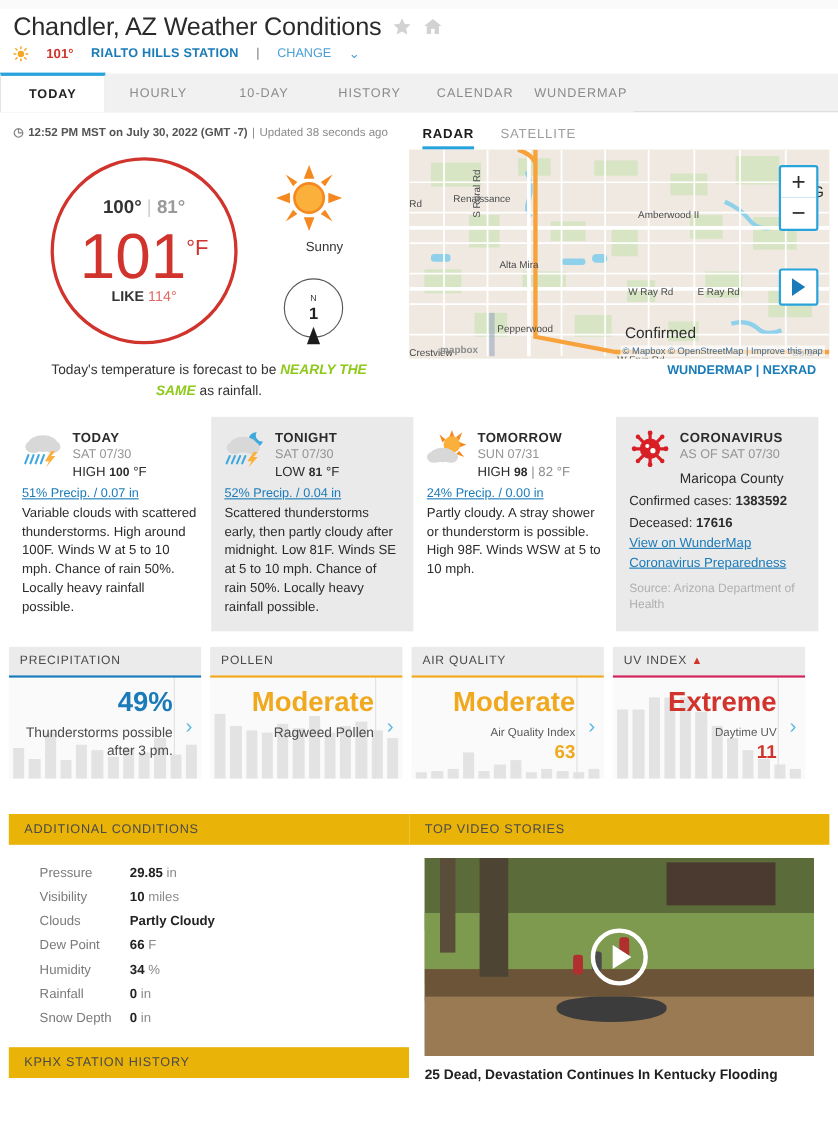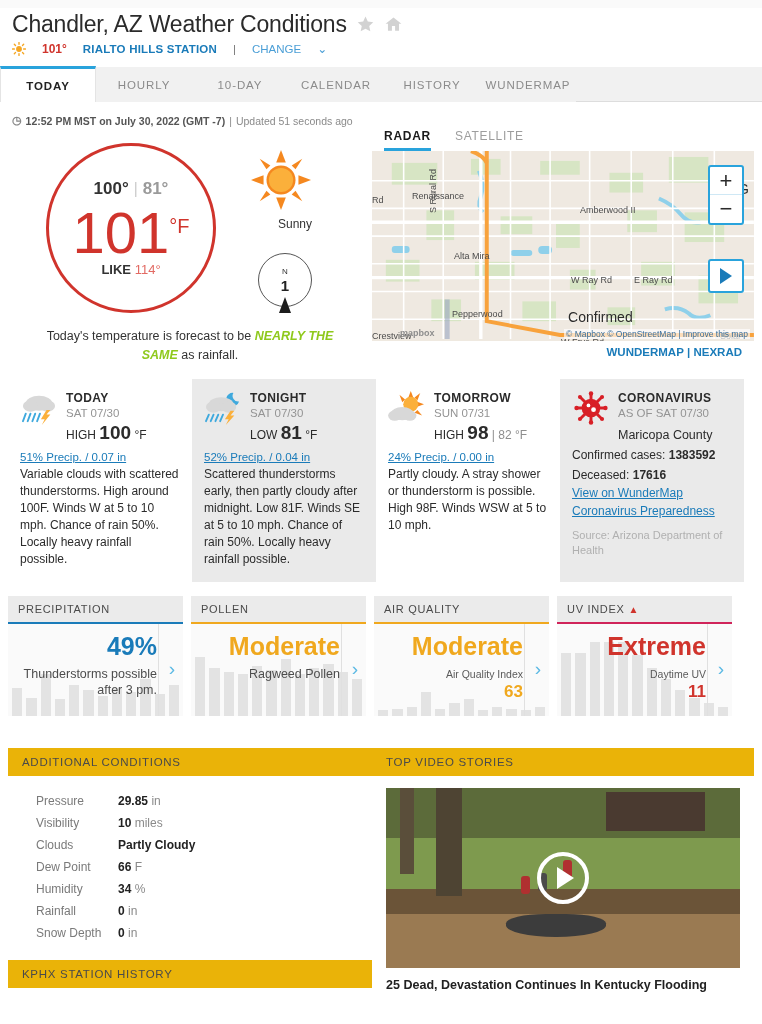--- a/index.html
+++ b/index.html
@@ -108,21 +108,21 @@
     width: 0; height: 0; border-left: 6px solid transparent;
     border-right: 6px solid transparent; border-bottom: 16px solid #1c1c1c;
   }
   .trend {
     text-align: center; font-size: 12.5px; color: #333;
     padding: 14px 34px 0 34px; line-height: 19px;
   }
   .trend .em { color: #8fc91c; font-weight: bold; font-style: italic; }
 
   
-  .map-card { margin-top: 19px; background: #fff; }
+  .map-card { margin-top: 4px; background: #fff; }
   .map-tabs { display: flex; gap: 24px; padding: 8px 12px 0 12px; }
   .map-tab { font-size: 12px; letter-spacing: .7px; color: #9d9d9d; padding-bottom: 5px; cursor:pointer;}
   .map-tab.active { color: #1a1a1a; font-weight: bold; border-bottom: 3px solid #29a3dc; }
   .map-wrap {
     position: relative; height: 190px; width: 100%;
     background: #efe9e0; overflow: hidden;
   }
   .map-base { position:absolute; inset:0; }
   .mlabel { position: absolute; font-size: 9px; color: #4b4b4b; white-space: nowrap; }
   .mlabel.big { font-size: 14px; color: #2b2b2b; }
@@ -158,21 +158,21 @@
   .fc {
     width: 184px; padding: 12px 12px 14px 12px; min-height: 182px;
   }
   .fc.alt { background: #eaeaea; }
   .fc.plain { background: #ffffff; }
   .fc-head { display: flex; gap: 8px; }
   .fc-ic { width: 38px; height: 34px; flex: 0 0 auto; position: relative; }
   .fc-title { font-size: 12px; font-weight: bold; color: #2b2b2b; letter-spacing: .4px;}
   .fc-date { font-size: 11.5px; color: #949494; margin-top: 2px; }
   .fc-temp { font-size: 12px; color: #2b2b2b; margin-top: 3px; }
-  .fc-temp b { font-size: 19px; }
+  .fc-temp b { font-size: 11px; }
   .fc-temp .sub { color: #8e8e8e; }
   .fc-precip {
     font-size: 11.5px; color: #1a7bb9; text-decoration: underline;
     margin-top: 7px; display: block;
   }
   .fc-text { font-size: 12px; color: #2b2b2b; line-height: 17px; margin-top: 3px; }
   .cv-sub { font-size: 12.5px; color: #2b2b2b; margin-top: 3px; padding-left: 46px;}
   .cv-line { font-size: 12px; color: #2b2b2b; margin-top: 6px; }
   .cv-line b { font-weight: bold; }
   .cv-link { font-size: 12px; color: #1a7bb9; display:block; margin-top: 4px; }
@@ -286,33 +286,33 @@
     <span class="sep">|</span>
     <span class="change-link">CHANGE</span>
     <span class="chev">⌄</span>
   </div>
 </div>
 
 <div class="tabs">
   <div class="tab active">TODAY</div>
   <div class="tab">HOURLY</div>
   <div class="tab">10-DAY</div>
+  <div class="tab">HISTORY</div>
   <div class="tab">CALENDAR</div>
-  <div class="tab">HISTORY</div>
   <div class="tab">WUNDERMAP</div>
 </div>
 
 <div class="cols">
 
   <div class="col-l">
     <div class="obs-meta">
       <span class="clock-ic">◷</span>
       <span>12:52 PM MST on July 30, 2022 (GMT -7)</span>
       <span class="light">|</span>
-      <span class="light">Updated 51 seconds ago</span>
+      <span class="light">Updated 38 seconds ago</span>
     </div>
 
     <div class="obs-body">
       <div class="temp-dial">
         <div class="hi-lo">
           <span>100°</span>
           <span class="bar">|</span>
           <span class="lo">81°</span>
         </div>
         <div class="big-temp">

